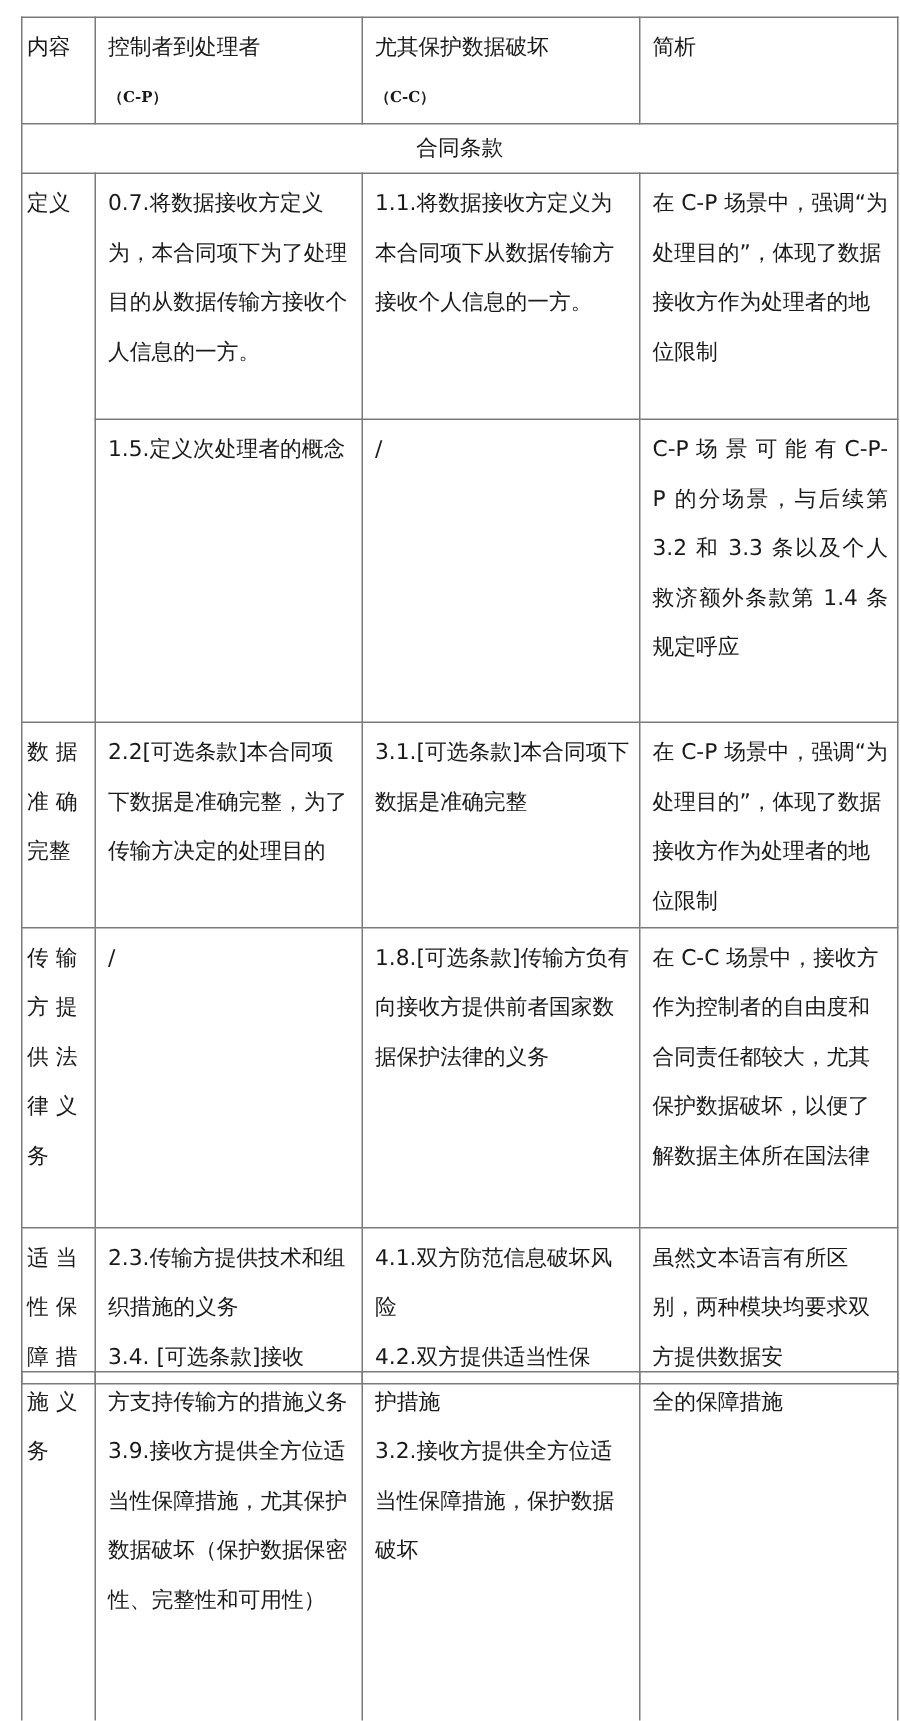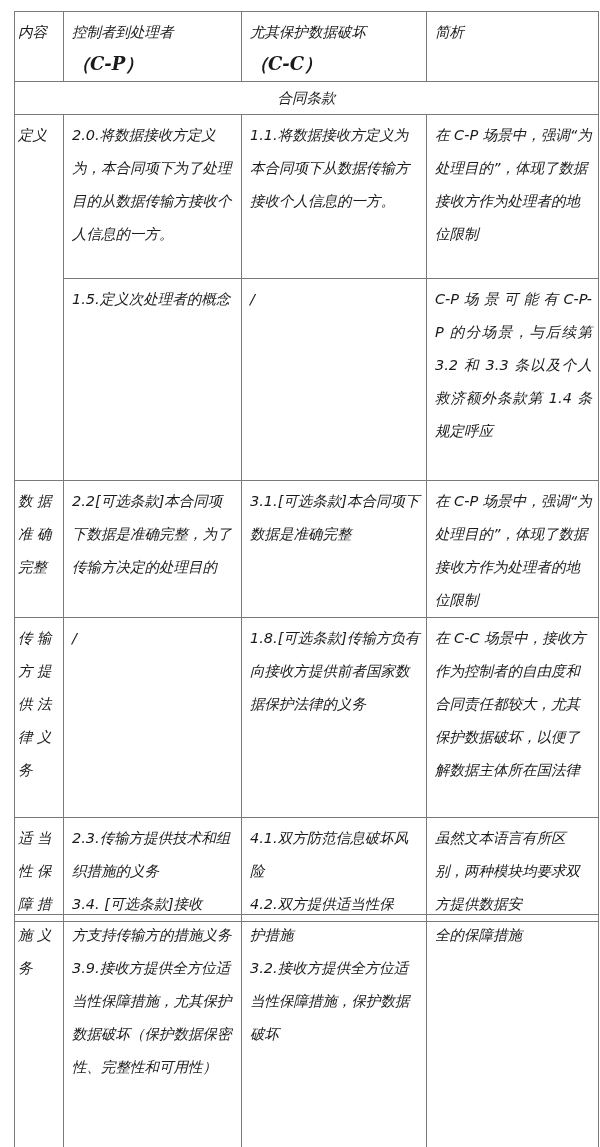--- a/index.html
+++ b/index.html
@@ -6,25 +6,25 @@
   body { width: 600px; height: 1147px; position: relative; overflow: hidden;
          font-family: "DejaVu Sans", "Liberation Sans", sans-serif; color: #1a1a1a; }
   .page { position: absolute; left: 14px; width: 584px; }
   table { border-collapse: collapse; width: 584px; table-layout: fixed; }
   td { border: 1.5px solid #7a7a7a; vertical-align: top; padding: 0; font-size: 14.5px;
        line-height: 33px; }
   col.c0 { width: 49px; }
   col.c1 { width: 178px; }
   col.c2 { width: 185px; }
   col.c3 { width: 172px; }
-  .cell { padding: 4px 6px 0 8px; white-space: pre-wrap; word-break: break-all; font-style: italic; }
+  .cell { padding: 4px 6px 0 8px; white-space: pre-wrap; word-break: break-all; }
   .c-first .cell { padding-left: 3px; padding-right: 2px; letter-spacing: 0px; }
   .hdr td { height: 64px; }
   .hdr .cell { padding-top: 4px; }
-  .hdr .sub { font-family: "DejaVu Serif", "Liberation Serif", serif; font-weight: bold; font-size: 18px; }
+  .hdr .sub { font-family: "DejaVu Serif", "Liberation Serif", serif; font-weight: bold; font-size: 10px; }
   .section td { height: 32px; text-align: center; }
   .section .cell { padding: 0; line-height: 32px; }
   .justify { text-align: justify; }
   #page1 { top: 11px; }
   #page2 { top: 914px; }
   #page1 table { border-bottom: 1.5px solid #7a7a7a; }
   #page2 table td { border-bottom: none; }
 </style>
 </head>
 <body>
@@ -56,21 +56,21 @@
       <td colspan="4">
         <div class="cell">合同条款</div>
       </td>
     </tr>
 
     <tr style="height:164px">
       <td class="c-first" rowspan="2">
         <div class="cell">定义</div>
       </td>
       <td>
-            <div class="cell">2.0.将数据接收方定义为，本合同项下为了处理目的从数据传输方接收个人信息的一方。</div>
+            <div class="cell">0.7.将数据接收方定义为，本合同项下为了处理目的从数据传输方接收个人信息的一方。</div>
           </td>
       <td>
             <div class="cell">1.1.将数据接收方定义为本合同项下从数据传输方接收个人信息的一方。</div>
           </td>
       <td>
             <div class="cell">在 C-P 场景中，强调“为处理目的”，体现了数据接收方作为处理者的地位限制</div>
           </td>
     </tr>
     <tr style="height:202px">
       <td>

